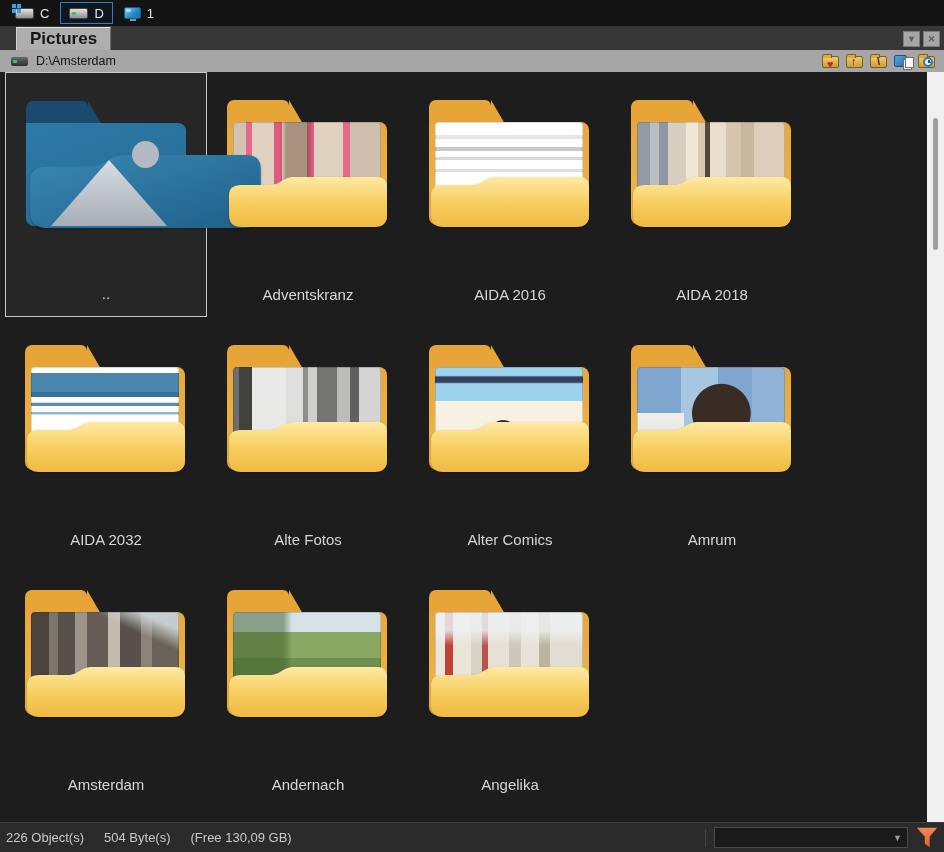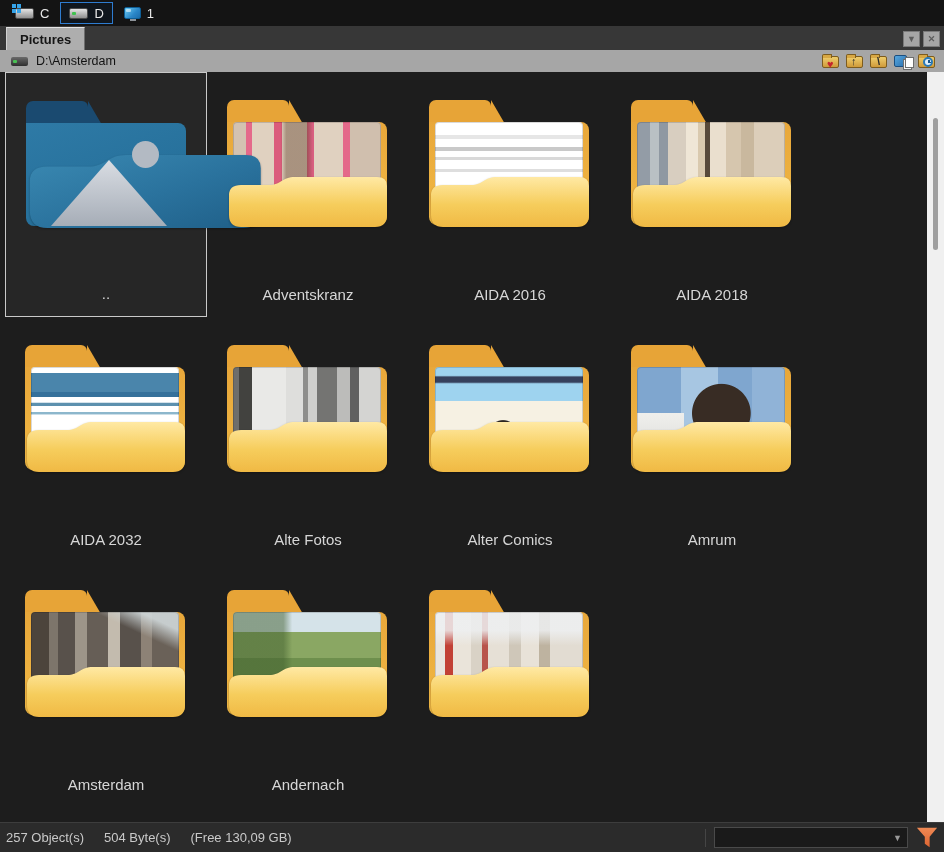--- a/index.html
+++ b/index.html
@@ -11,21 +11,21 @@
   .drive-tab{display:flex;align-items:center;gap:6px;padding:2px 8px;height:22px;color:#e8e8e8;font-size:13px;cursor:default;border:1px solid transparent;}
   .drive-tab.selected{border:1px solid #2e7cd0;background:#10161d;}
   .drive-ico{position:relative;width:19px;height:11px;border-radius:2px;background:linear-gradient(#e4e4e4,#8f8f8f);border:1px solid #4a4a4a;}
   .drive-ico .led{position:absolute;left:2px;top:3px;width:4px;height:3px;border-radius:1px;background:#3fc24e;}
   .drive-ico .winbadge{position:absolute;top:-5px;left:-4px;width:4px;height:4px;background:#35a3e8;box-shadow:5px 0 0 #35a3e8,0 5px 0 #35a3e8,5px 5px 0 #35a3e8;}
   .mon-ico{position:relative;width:17px;height:12px;border:1px solid #0e5e96;border-radius:2px;background:linear-gradient(135deg,#6ccdf4 0%,#2a86c8 60%,#1c6dab 100%);}
   .mon-ico::before{content:"";position:absolute;top:1px;left:1px;width:5px;height:3px;background:rgba(255,255,255,.55);border-radius:1px;}
   .mon-ico::after{content:"";position:absolute;bottom:-3px;left:5px;width:6px;height:2px;background:#8d9399;}
 
   .tab-row{height:24px;background:#373737;display:flex;align-items:flex-end;}
-  .page-tab{height:23px;margin-left:6px;padding:0 13px;background:#aeaeae;color:#161616;font-size:13px;font-weight:bold;display:flex;align-items:center;border-top:1px solid #e4e4e4;border-left:1px solid #d2d2d2;border-right:1px solid #6e6e6e;}
+  .page-tab{height:23px;margin-left:16px;padding:0 13px;background:#aeaeae;color:#161616;font-size:17px;font-weight:bold;display:flex;align-items:center;border-top:1px solid #e4e4e4;border-left:1px solid #d2d2d2;border-right:1px solid #6e6e6e;}
   .tabrow-btns{margin-left:auto;display:flex;gap:3px;padding:0 4px 3px 0;}
   .sq-btn{width:17px;height:16px;background:#a6a6a6;border:1px solid #7a7a7a;color:#5c5c5c;font-size:9px;display:flex;align-items:center;justify-content:center;font-weight:bold;}
 
   .addr-bar{height:22px;background:#a6a6a6;display:flex;align-items:center;padding:0 5px;}
   .addr-drive{position:relative;width:17px;height:9px;border-radius:2px;background:linear-gradient(#6a6a6a,#2e2e2e);margin:0 8px 0 6px;}
   .addr-drive::before{content:"";position:absolute;left:2px;top:3px;width:4px;height:3px;border-radius:1px;background:#49c153;}
   .addr-path{font-size:12.5px;color:#121212;}
   .addr-tools{margin-left:auto;display:flex;align-items:center;gap:4px;padding-right:2px;}
   .tool{position:relative;width:20px;height:17px;cursor:default;}
   .mini-folder{position:absolute;left:1px;top:3px;width:17px;height:12px;border-radius:2px;background:linear-gradient(180deg,#ecc968 10%,#cf9a3a);border:1px solid #7d5c1e;}
@@ -304,29 +304,30 @@
       <div class="yellowf">
         <div class="backtab"></div>
         <div class="backbody"></div>
         <div class="thumb" style="background: linear-gradient(rgba(238, 240, 242, 0.85) 0px, rgba(238, 240, 242, 0.85) 22%, rgba(0, 0, 0, 0) 40%), linear-gradient(90deg, rgb(233, 229, 223) 0px, rgb(233, 229, 223) 7%, rgb(194, 65, 54) 7%, rgb(194, 65, 54) 12%, rgb(234, 228, 218) 12%, rgb(234, 228, 218) 24%, rgb(217, 210, 198) 24%, rgb(217, 210, 198) 32%, rgb(184, 84, 75) 32%, rgb(184, 84, 75) 36%, rgb(230, 224, 214) 36%, rgb(230, 224, 214) 50%, rgb(207, 199, 185) 50%, rgb(207, 199, 185) 58%, rgb(232, 226, 216) 58%, rgb(232, 226, 216) 70%, rgb(190, 179, 160) 70%, rgb(190, 179, 160) 78%, rgb(226, 220, 210) 78%, rgb(226, 220, 210) 100%);"></div>
         <svg class="front" viewBox="0 0 168 52" preserveAspectRatio="none">
           <path d="M16,10 L44,10 C56,10 57,2 70,2 L152,2 Q162,2 162,11 L162,40 Q162,52 150,52 L16,52 Q4,52 4,40 L4,20 Q4,10 16,10 Z" fill="url(#flapY)"></path>
         </svg>
       </div>
 
     </div>
+    <div class="flabel">Angelika</div>
   </div>
       </div>
     <div class="scrollbar">
       <div class="scroll-thumb"></div>
     </div>
   </div>
 
   <div class="status-bar">
-    <span class="seg">257 Object(s)</span>
+    <span class="seg">226 Object(s)</span>
     <span class="seg">504 Byte(s)</span>
     <span class="seg">(Free 130,09 GB)</span>
     <div class="sb-right">
       <div class="sb-sep"></div>
       <div class="combo">
         <span></span>
         <span>▼</span>
       </div>
       <div class="funnel"></div>
     </div>

